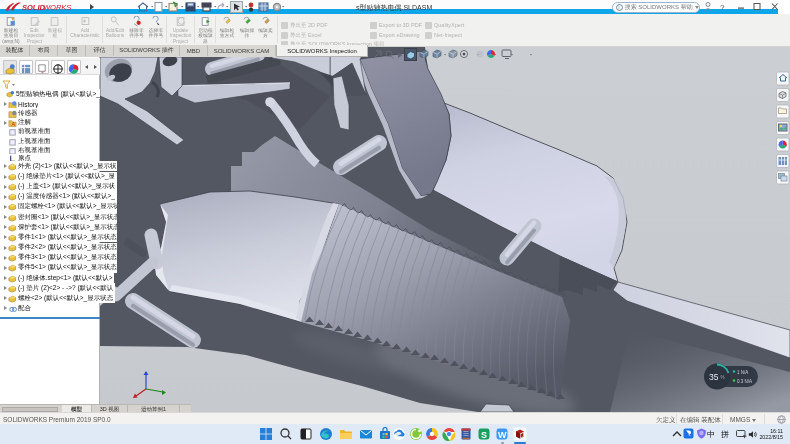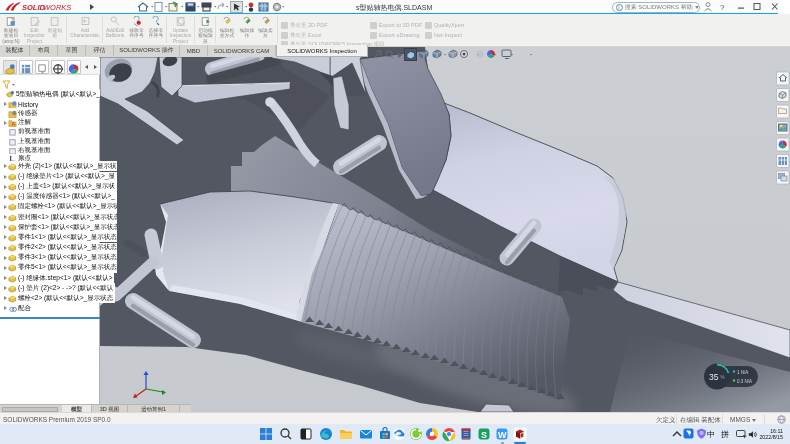--- a/index.html
+++ b/index.html
@@ -1,19 +1,19 @@
 <!DOCTYPE html>
 <html><head>
 <meta charset="utf-8">
 <style>
 *{margin:0;padding:0;box-sizing:border-box}
 html,body{width:790px;height:444px;overflow:hidden;font-family:"Liberation Sans",sans-serif;background:#fff}
 .abs{position:absolute}
 #app{position:relative;width:790px;height:444px;overflow:hidden}
-#titlebar{left:0;top:0;width:778px;height:14px;background:#fcfcfc;border-bottom:1px solid #0ea5e9;z-index:10}
+#titlebar{left:0;top:0;width:778px;height:14px;background:#fcfcfc;border-bottom:5px solid #0ea5e9;z-index:10}
 #title-text{left:356px;top:3px;font-size:7px;color:#333}
 #searchbox{left:612px;top:1.5px;width:88px;height:11px;border:1px solid #9ab4cc;border-radius:6px;background:#fff;display:flex;align-items:center;font-size:6px;color:#777;padding-left:3px;white-space:nowrap;overflow:hidden}
 #ribbon{left:0;top:14px;width:790px;height:33px;background:#f1f1ef;border-bottom:1px solid #d6d4d0;z-index:3;overflow:hidden}
 .rbtn{position:absolute;top:0;height:31px;text-align:center;font-size:4.8px;line-height:5.3px;color:#aaaaa8;padding-top:14px;overflow:hidden}
 .rbtn.en{color:#80807e}
 .rico{position:absolute;top:2px;left:50%;transform:translateX(-50%);width:11px;height:11px}
 .rsep{position:absolute;top:2px;width:1px;height:27px;background:#dedede}
 .rexp{position:absolute;height:10px;display:flex;align-items:center;font-size:5.5px;color:#b2b2b0;white-space:nowrap}
 .rexp .i{width:7px;height:7px;margin-right:2px;background:#cfcfcd;border-radius:1px}
 #tabstrip{left:0;top:45px;width:368px;height:12px;background:#d8d6d2;z-index:11}

